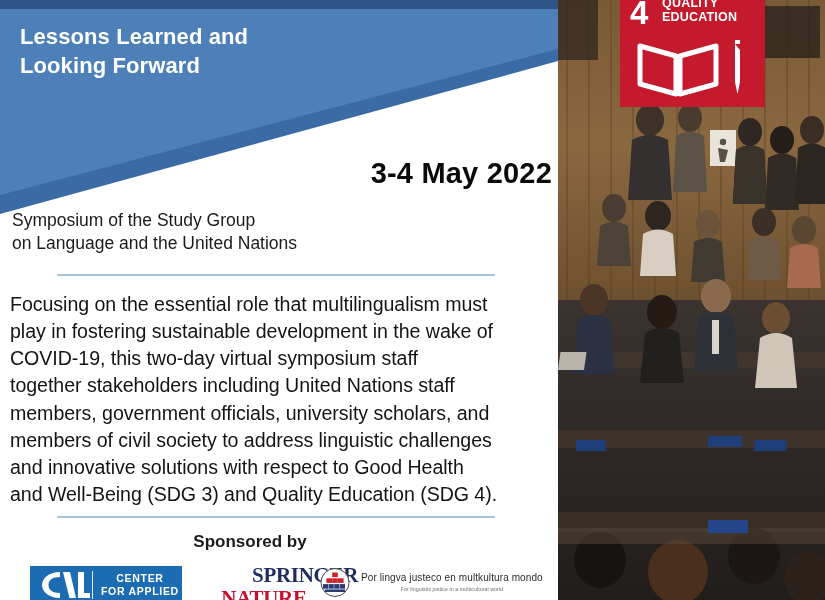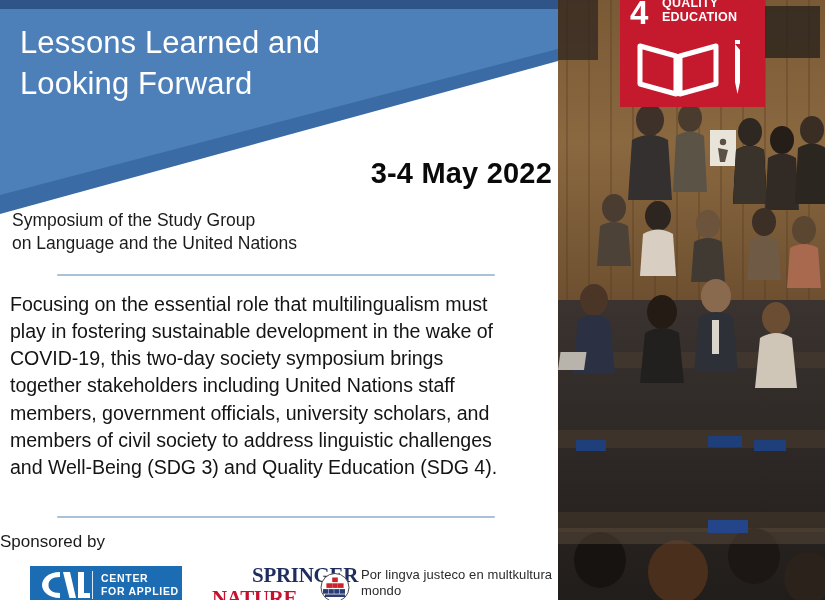--- a/index.html
+++ b/index.html
@@ -61,22 +61,22 @@
     background: #4d7fb8;
     clip-path: polygon(0 0, 558px 0, 558px 40px, 0 186px);
   }
 
   .banner-title {
     position: absolute;
     left: 20px;
     top: 22px;
     width: 430px;
     color: #ffffff;
-    font-size: 31px;
-    font-weight: 400;
+    font-size: 22px;
+    font-weight: 700;
     line-height: 1.33;
     letter-spacing: 0.1px;
     z-index: 4;
   }
   .banner-title .tline { display: block; }
 
   
   .date-line {
     position: absolute;
     right: 6px;
@@ -128,30 +128,32 @@
     letter-spacing: -0.05px;
   }
   .body-text .bline { display: block; white-space: nowrap; }
 
   
   .sponsored-by {
     position: absolute;
     left: 0;
     top: 532px;
     width: 500px;
+    text-align: center;
     color: #1b1b1b;
     font-size: 17px;
-    font-weight: 400;
+    font-weight: 700;
   }
   .sponsor-row {
     position: absolute;
     left: 0;
     top: 566px;
     width: 558px;
     height: 34px;
+    text-align: center;
   }
 
   
   .cal-logo {
     position: absolute;
     left: 30px;
     top: 0;
     width: 152px;
     height: 38px;
     background: #1c6cb4;
@@ -215,21 +217,21 @@
     left: 318px;
     top: 1px;
     display: flex;
     align-items: center;
   }
   .esf-mark { width: 34px; height: 31px; flex: none; }
   .esf-mark svg { display: block; }
   .esf-text { padding-left: 9px; }
   .esf-eo {
     color: #2b2b2b;
-    font-size: 13px;
+    font-size: 10px;
     font-weight: 400;
     line-height: 1.25;
     letter-spacing: 0.1px;
   }
   .esf-en {
     color: #6d6d6d;
     font-size: 5.3px;
     font-weight: 400;
     line-height: 1.3;
     letter-spacing: 0.05px;
@@ -309,24 +311,25 @@
     <div class="subtitle">
       <span class="sline">Symposium of the Study Group</span>
       <span class="sline">on Language and the United Nations</span>
     </div>
 
     <div class="divider divider-top"></div>
 
     <div class="body-text">
       <span class="bline">Focusing on the essential role that multilingualism must</span>
       <span class="bline">play in fostering sustainable development in the wake of</span>
-      <span class="bline">COVID-19, this two-day society symposium brings</span>
+      <span class="bline">COVID-19, this two-day virtual symposium staff</span>
       <span class="bline">together stakeholders including United Nations staff</span>
       <span class="bline">members, government officials, university scholars, and</span>
       <span class="bline">members of civil society to address linguistic challenges</span>
+      <span class="bline">and innovative solutions with respect to Good Health</span>
       <span class="bline">and Well-Being (SDG 3) and Quality Education (SDG 4).</span>
     </div>
 
     <div class="divider divider-bottom"></div>
 
     <div class="sponsored-by">Sponsored by</div>
 
     <div class="sponsor-row">
 
       <div class="cal-logo">

